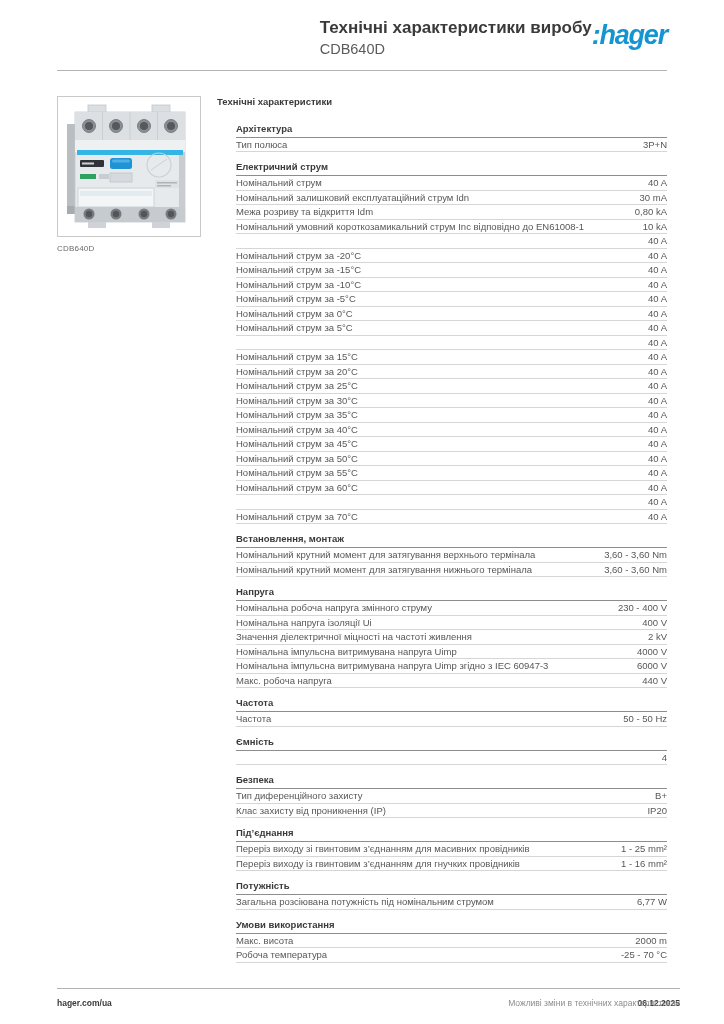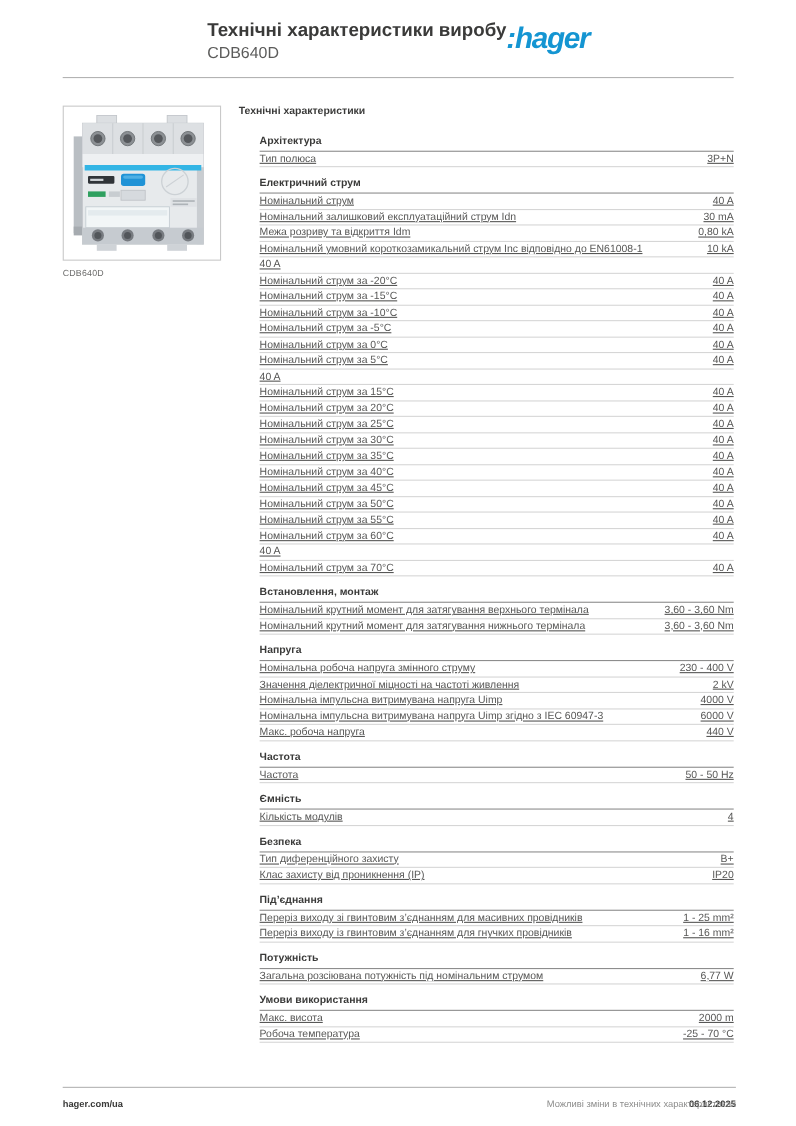--- a/index.html
+++ b/index.html
@@ -7,21 +7,21 @@
     width:724px; height:1024px;
     background:#ffffff;
     font-family:"Liberation Sans", sans-serif;
     color:#575756;
     position:relative;
     overflow:hidden;
   }
   .page { position:relative; width:724px; height:1024px; }
 
   
-  .header { display:flex; justify-content:center; align-items:flex-start;
+  .header { display:flex; justify-content:flex-end; align-items:flex-start;
             padding:19px 57px 0 57px; }
   .page-title { font-size:17px; font-weight:bold; color:#3a3a39; margin:0; line-height:1.1; }
   .page-subtitle { font-size:14.5px; color:#5b5b5a; margin-top:3px; }
   .brand-logo { font-size:27px; font-weight:bold; color:#1495d2;
                 letter-spacing:-1.2px; line-height:1.1; margin-top:2px; }
   .header-rule { margin:13px 57px 0 57px; border-top:1px solid #b3b3b3; height:0; }
 
   
   .content { display:flex; padding:25px 57px 0 57px; }
   .left-col { width:144px; flex:0 0 144px; margin-right:16px; }
@@ -29,28 +29,28 @@
                        background:#ffffff; display:flex; align-items:center; justify-content:center; }
   .image-caption { font-size:8px; color:#6b6b6a; margin-top:7px; letter-spacing:0.2px; }
 
   .table-col { flex:1; min-width:0; }
   .table-heading { font-size:9.5px; font-weight:bold; color:#3a3a39; margin-bottom:17px; }
 
   .section { margin-top:10px;margin-left:19px; }
   .section:first-child { margin-top:0; }
   .section-title { font-size:9.5px; font-weight:bold; color:#3a3a39;
                    padding-bottom:3px; border-bottom:1px solid #8d8d8d; line-height:10px; }
-  .row { display:flex; justify-content:flex-start; align-items:baseline;
+  .row { display:flex; justify-content:flex-end; align-items:baseline;
          font-size:9.5px; line-height:10px; padding:2px 0 1.5px 0;
-         border-bottom:1px solid #d6d6d6; color:#575756;text-decoration:underline; }
+         border-bottom:1px solid #d6d6d6; color:#575756; }
   .row .label { flex:1; padding-right:8px; }
   .row .value { white-space:nowrap; text-align:right; }
 
   
-  .footer { position:absolute; left:57px; right:55px; bottom:16px; }
+  .footer { position:absolute; left:57px; right:44px; bottom:16px; }
   .footer-rule { border-top:1px solid #b3b3b3; margin-bottom:9px; }
   .footer-row { position:relative; display:flex; justify-content:space-between;
                 font-size:8.5px; line-height:10px; }
   .footer-left { font-weight:bold; color:#3a3a39; }
   .footer-center { position:absolute; left:0; right:0; text-align:right;
                    color:#8d8d8c; pointer-events:none; }
   .footer-right { font-weight:bold; color:#3a3a39;text-align:right; }
 </style>
 </head>
 <body>
@@ -258,20 +258,24 @@
               <span class="value">3,60 - 3,60 Nm</span>
             </div>
           </div>
           <div class="section">
             <div class="section-title">Напруга</div>
             <div class="row">
               <span class="label">Номінальна робоча напруга змінного струму</span>
               <span class="value">230 - 400 V</span>
             </div>
             <div class="row">
+              <span class="label">Номінальна напруга ізоляції Ui</span>
+              <span class="value">400 V</span>
+            </div>
+            <div class="row">
               <span class="label">Значення діелектричної міцності на частоті живлення</span>
               <span class="value">2 kV</span>
             </div>
             <div class="row">
               <span class="label">Номінальна імпульсна витримувана напруга Uimp</span>
               <span class="value">4000 V</span>
             </div>
             <div class="row">
               <span class="label">Номінальна імпульсна витримувана напруга Uimp згідно з IEC 60947-3</span>
               <span class="value">6000 V</span>
@@ -284,21 +288,20 @@
           <div class="section">
             <div class="section-title">Частота</div>
             <div class="row">
               <span class="label">Частота</span>
               <span class="value">50 - 50 Hz</span>
             </div>
           </div>
           <div class="section">
             <div class="section-title">Ємність</div>
             <div class="row">
-              <span class="label">Кількість модулів</span>
               <span class="value">4</span>
             </div>
           </div>
           <div class="section">
             <div class="section-title">Безпека</div>
             <div class="row">
               <span class="label">Тип диференційного захисту</span>
               <span class="value">B+</span>
             </div>
             <div class="row">

